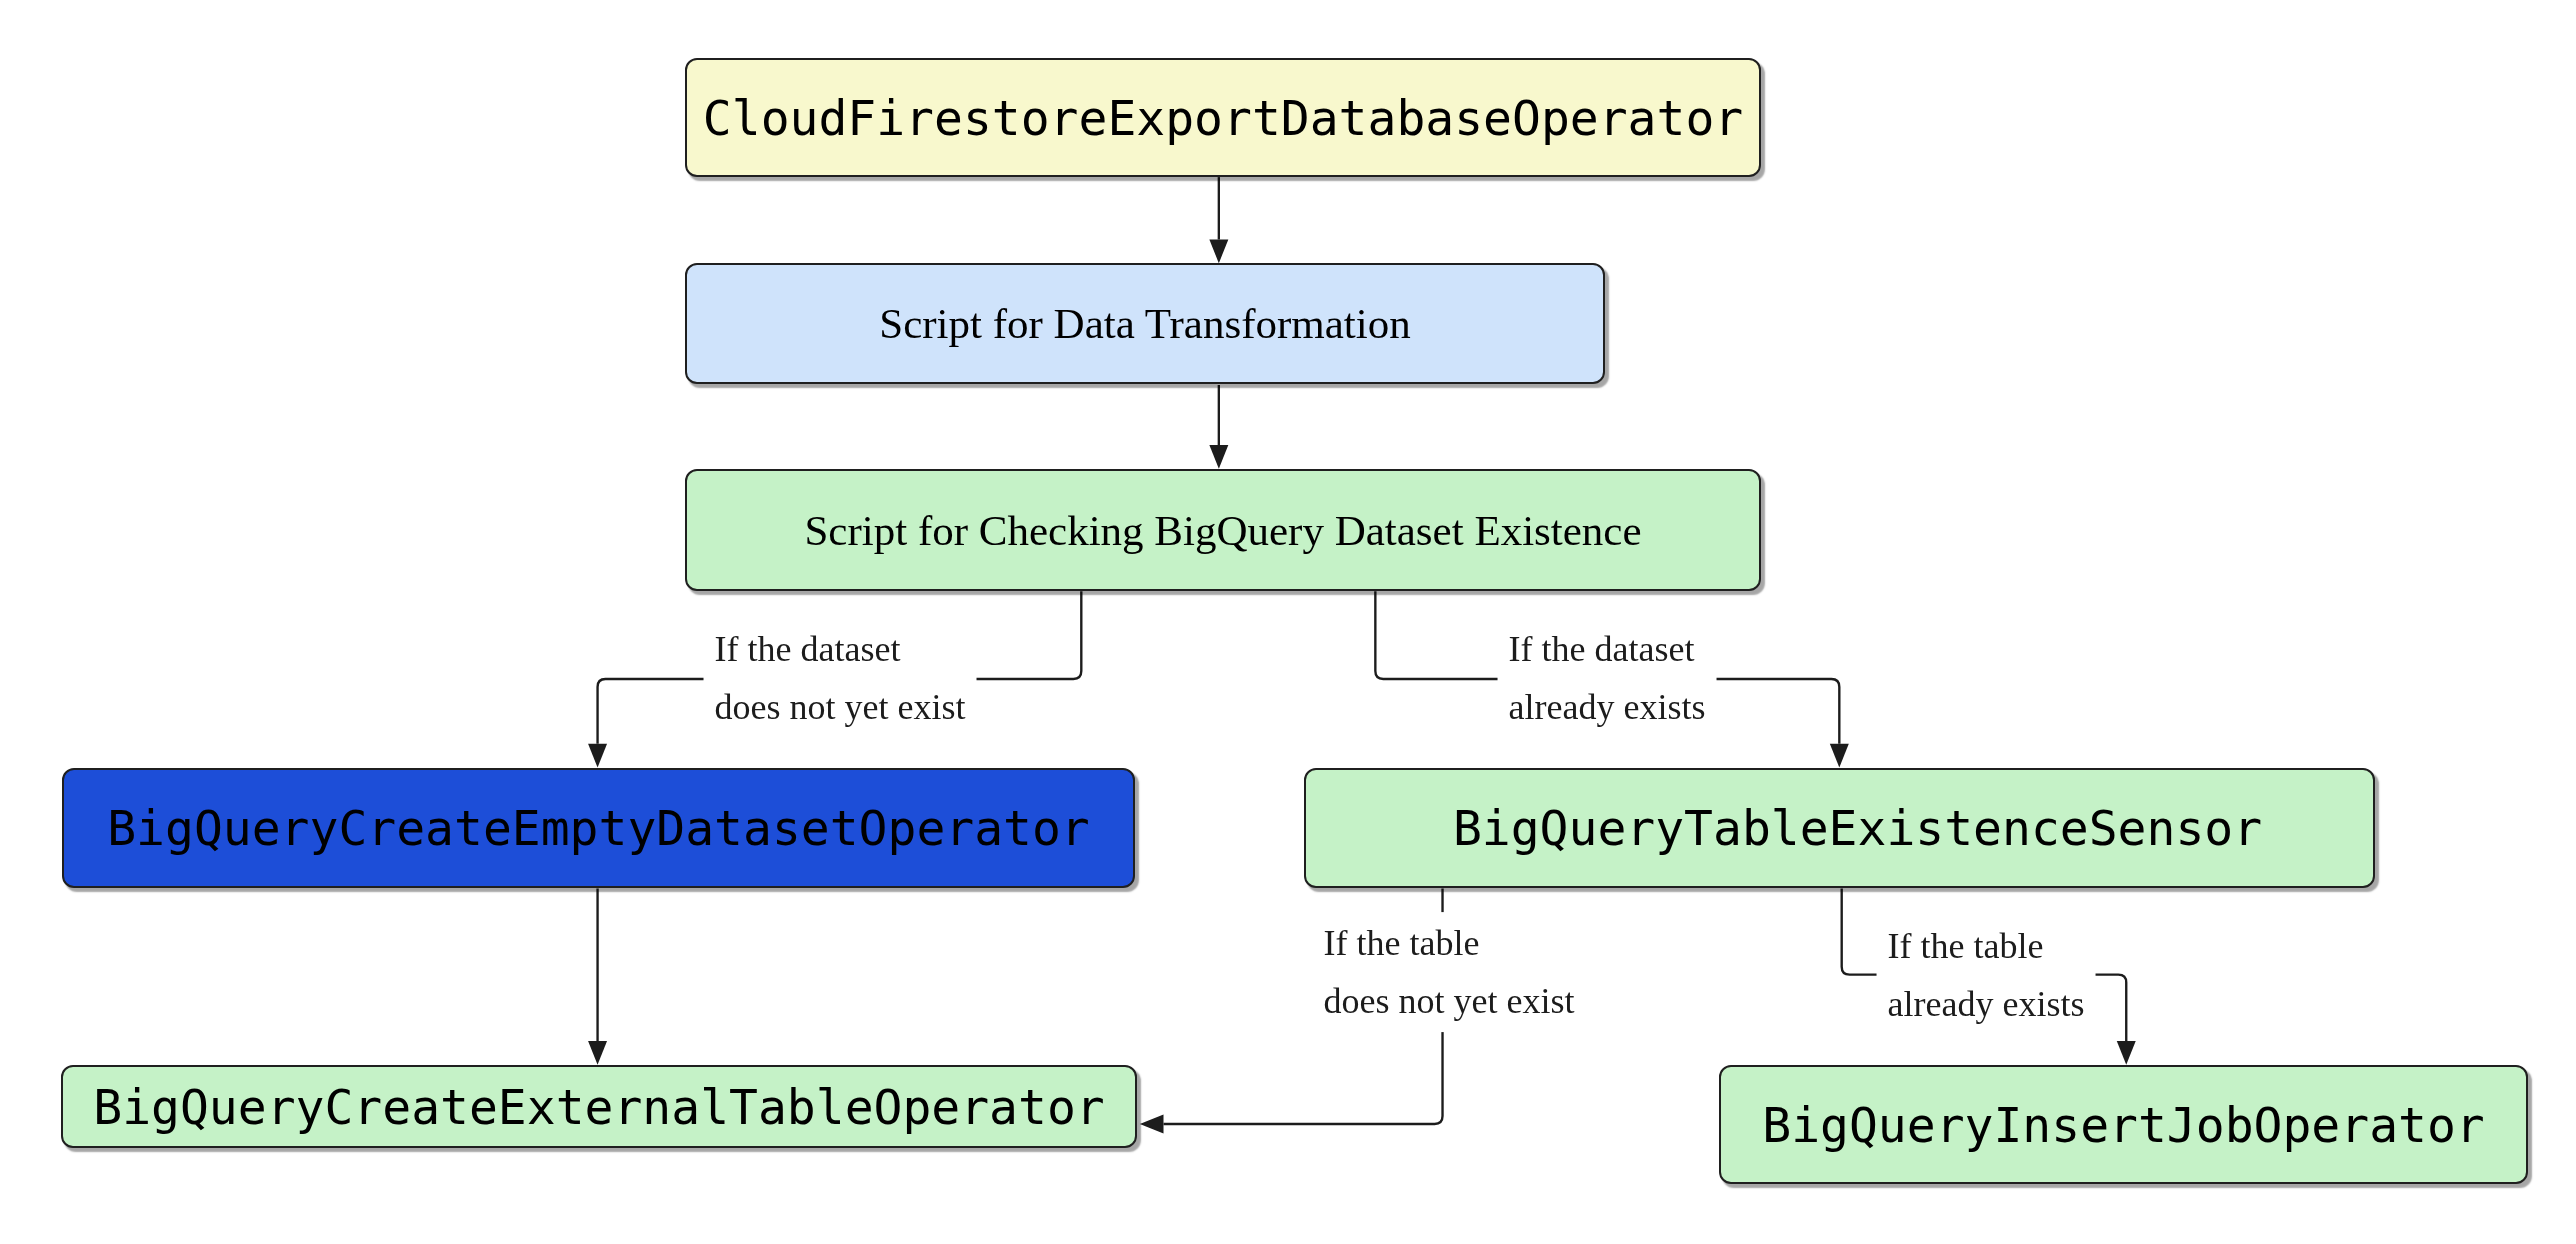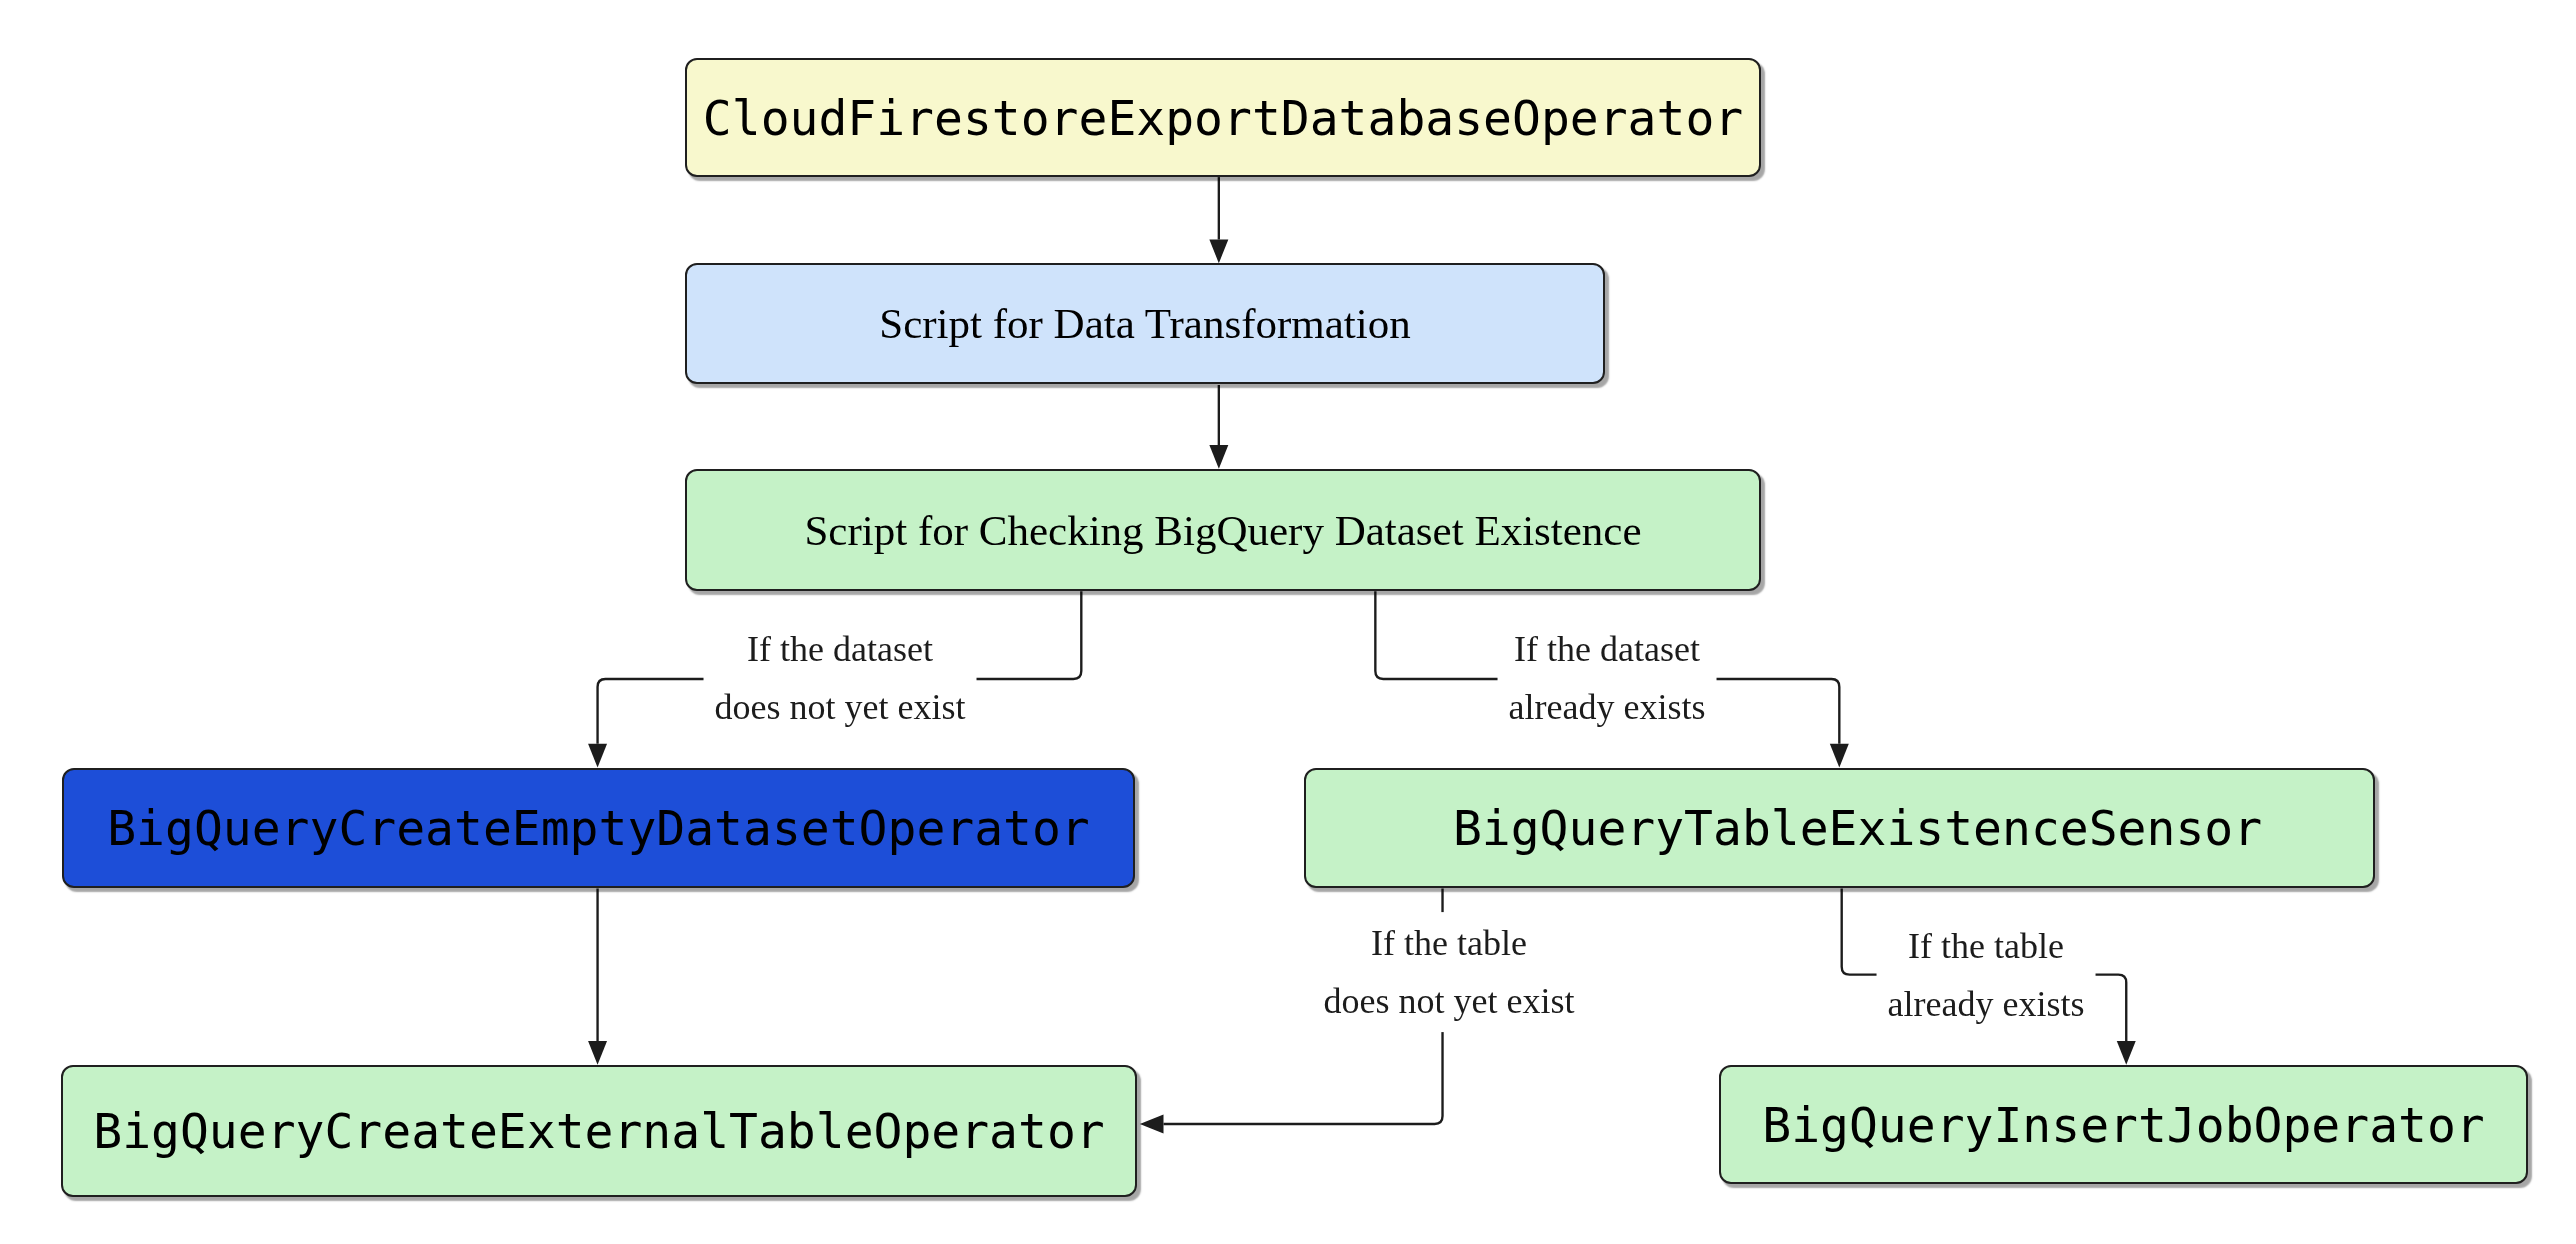--- a/index.html
+++ b/index.html
@@ -45,21 +45,21 @@
     font-size: 43px;
   }
   .edge-label {
     position: absolute;
     transform: translate(-50%, -50%);
     background: #ffffff;
     font-family: "Liberation Serif", serif;
     font-size: 36px;
     line-height: 1.62;
     color: #1c1c1c;
-    text-align: center;
+    text-align: left;
     white-space: nowrap;
     padding: 1.6px 11px;
     z-index: 3;
   }
   .edge-label span { display: block; }
 </style>
 </head>
 <body>
 
 <div id="canvas">
@@ -101,21 +101,21 @@
   </div>
 
   <div class="node mono" style="left: 62px; top: 768px; width: 1073px; height: 120px; background: #1d4ed8;">
     <span>BigQueryCreateEmptyDatasetOperator</span>
   </div>
 
   <div class="node mono" style="left: 1304px; top: 768px; width: 1071px; height: 120px; background: rgb(197, 242, 199); padding-left: 36px;">
     <span>BigQueryTableExistenceSensor</span>
   </div>
 
-  <div class="node mono" style="left: 61px; top: 1065px; width: 1076px; height: 132px; background: rgb(197, 242, 199);">
+  <div class="node mono" style="left: 61px; top: 1065px; width: 1076px; height: 83px; background: rgb(197, 242, 199);">
     <span>BigQueryCreateExternalTableOperator</span>
   </div>
 
   <div class="node mono" style="left: 1719px; top: 1065px; width: 809px; height: 119px; background: rgb(197, 242, 199);">
     <span>BigQueryInsertJobOperator</span>
   </div>
 
   <div class="edge-label" style="left:840px; top:678px;">
     <span>If the dataset</span>
     <span>does not yet exist</span>

